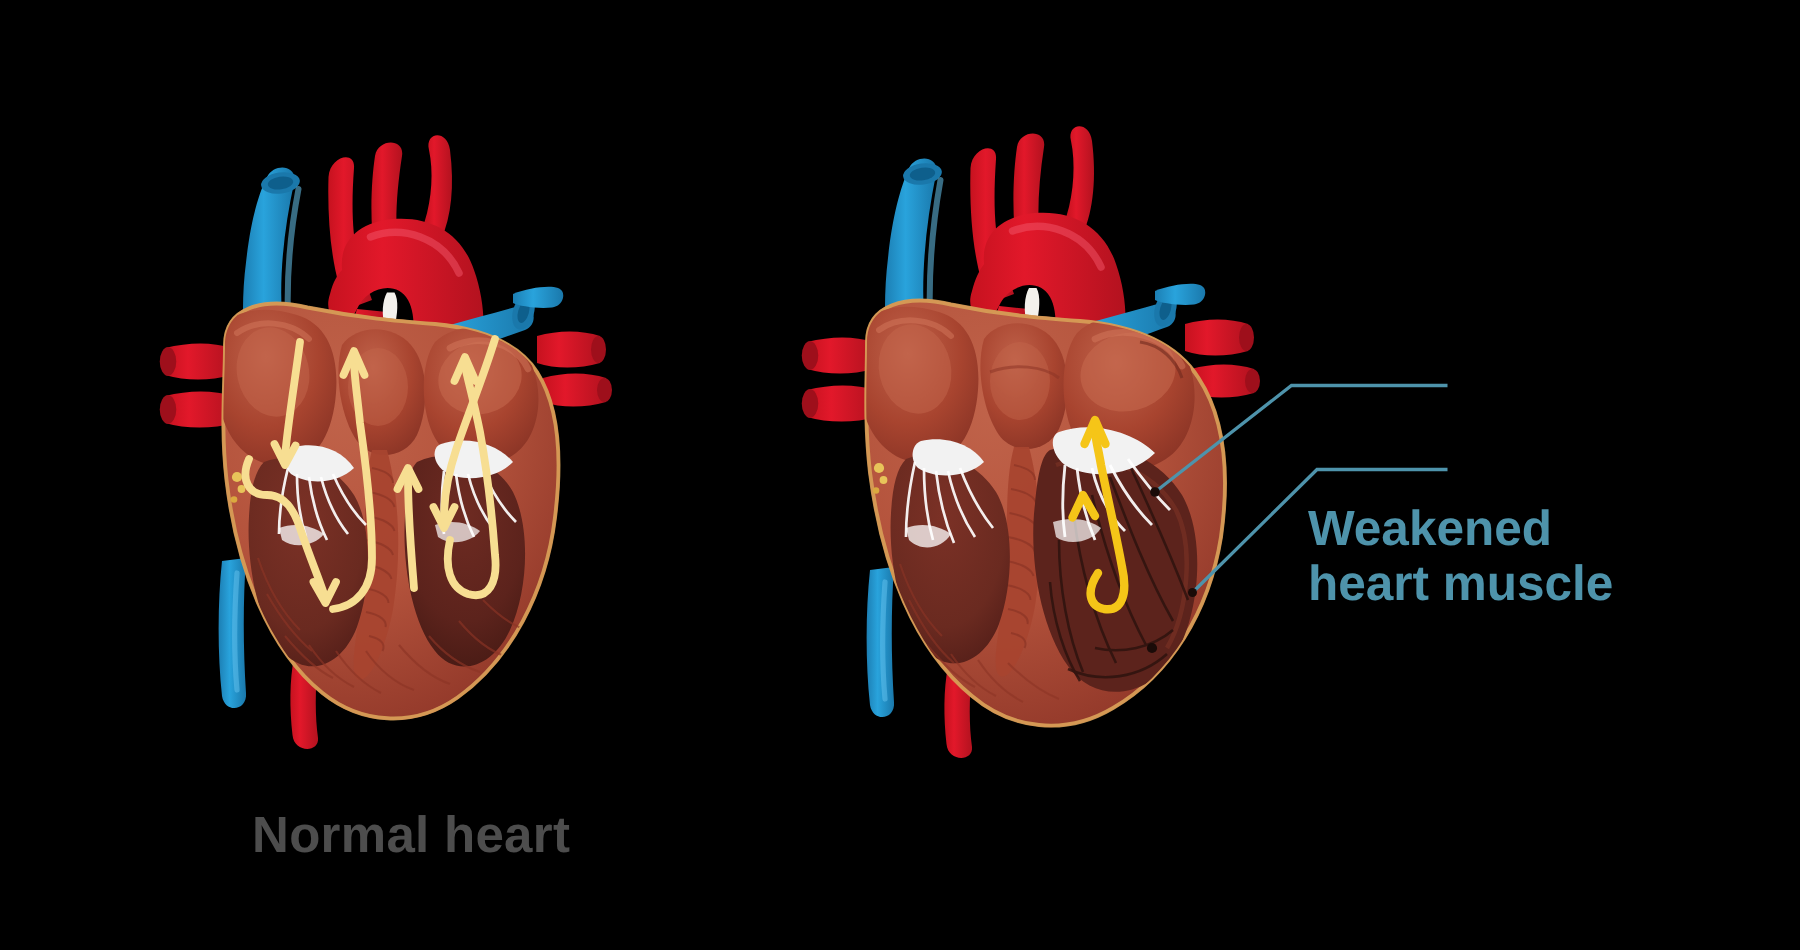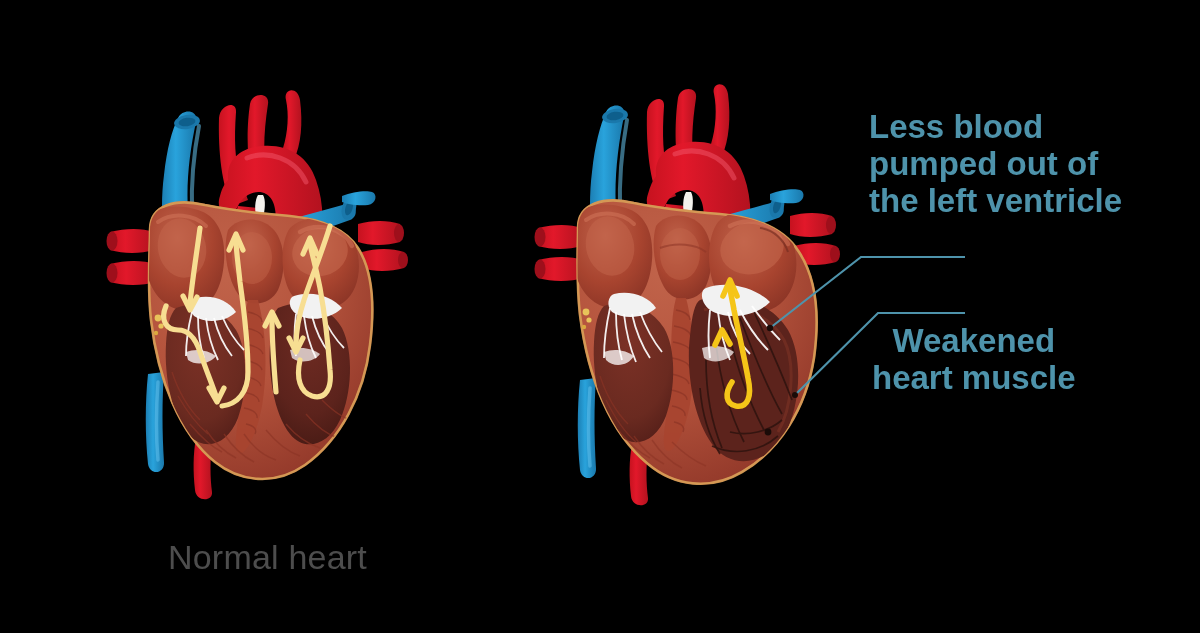--- a/index.html
+++ b/index.html
@@ -7,42 +7,42 @@
   body{
     width:1200px;height:633px;position:relative;overflow:hidden;
     font-family:"Liberation Sans", sans-serif;
   }
   #stage{position:absolute;inset:0;width:1200px;height:633px;}
   svg.layer{position:absolute;left:0;top:0;width:1200px;height:633px;}
 
   .caption{
     position:absolute;
     font-family:"Liberation Sans", sans-serif;
-    font-weight:400;
+    font-weight:700;
     color:#4d4d4d;
     font-size:34px;
     letter-spacing:0.2px;
     white-space:nowrap;
     user-select:none;
   }
   #cap-normal{left:168px;top:538px;}
   #cap-failure{left:628px;top:538px;}
 
   .annot{
     position:absolute;
     font-family:"Liberation Sans", sans-serif;
     font-weight:700;
     color:#4e93ab;
     font-size:33px;
     line-height:37px;
     white-space:pre;
     user-select:none;
   }
   #annot-1{left:869px;top:108px;}
-  #annot-2{left:872px;top:322px;text-align:center;}
+  #annot-2{left:872px;top:333px;}
 </style>
 </head>
 <body>
 
 <div id="stage">
 
   <svg class="layer" viewBox="0 0 1200 633">
     <defs>
       <linearGradient id="aortaG" x1="0" y1="0" x2="1" y2="0">
         <stop offset="0%" stop-color="#c6121f"></stop>
@@ -409,21 +409,18 @@
     <g stroke="#4e93ab" stroke-width="2.2" fill="none">
       <path d="M770 328 L861 257 L965 257"></path>
       <path d="M795 395 L878 313 L965 313"></path>
     </g>
     <g fill="#1a0b08">
       <circle cx="770" cy="328" r="3.2"></circle>
       <circle cx="795" cy="395" r="3.0"></circle>
     </g>
   </svg>
 
-  <div class="annot" id="annot-1"><span>Less blood</span>
-<span>pumped out of</span>
-<span>the left ventricle</span></div>
 
   <div class="annot" id="annot-2"><span>Weakened</span>
 <span>heart muscle</span></div>
 
   <div class="caption" id="cap-normal">Normal heart</div>
 </div>
 
 </body></html>

